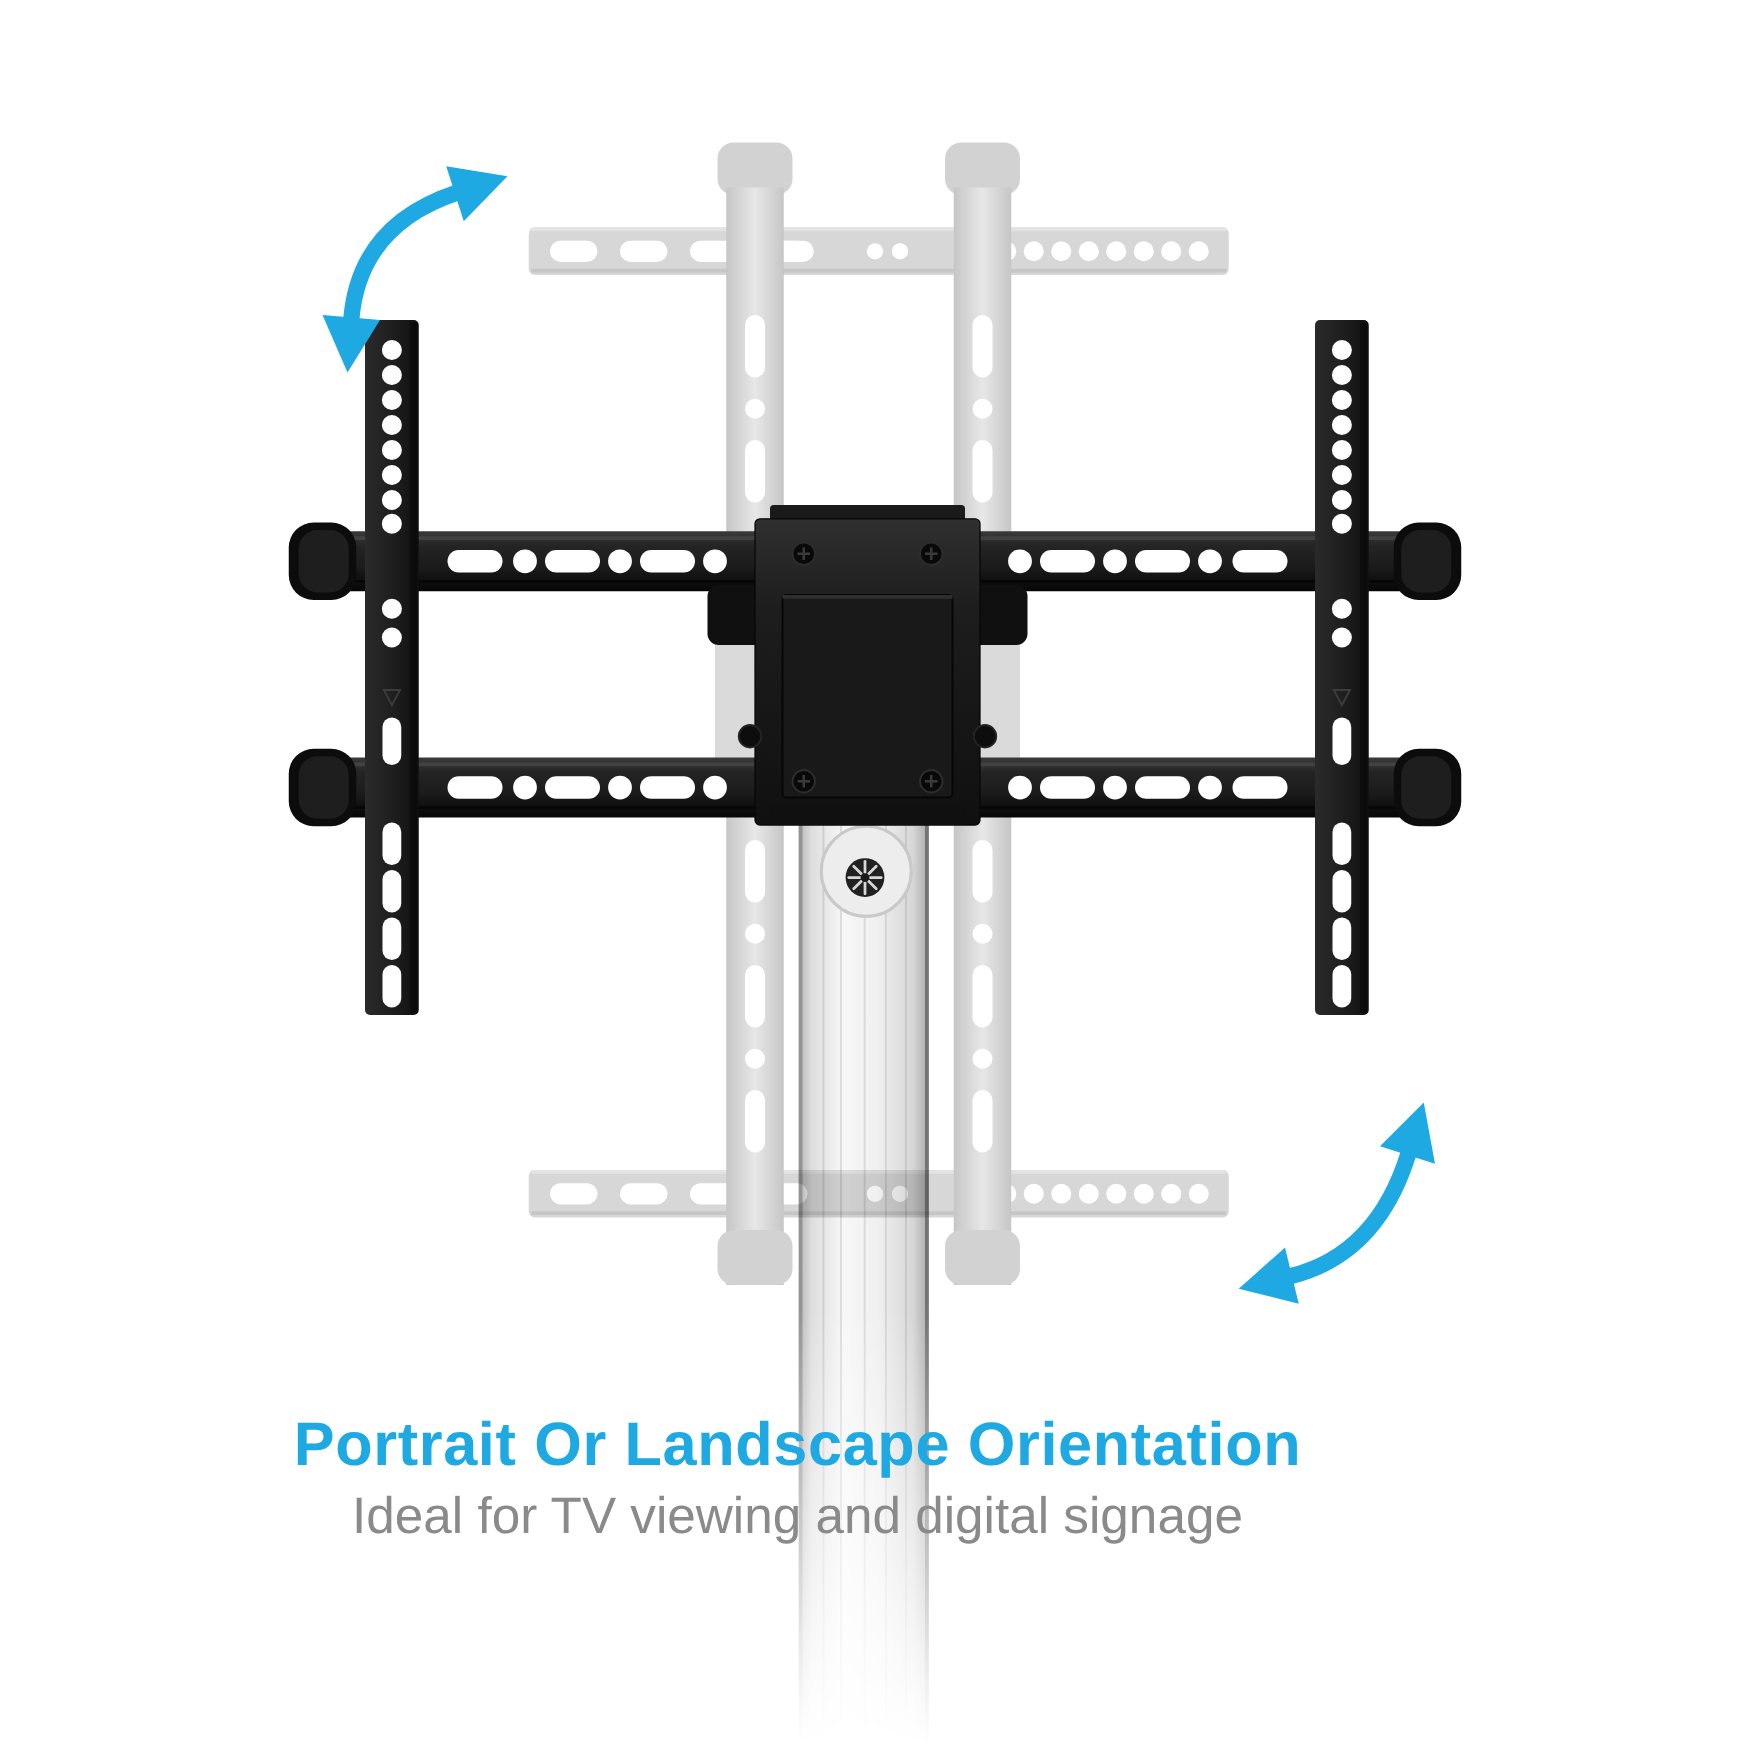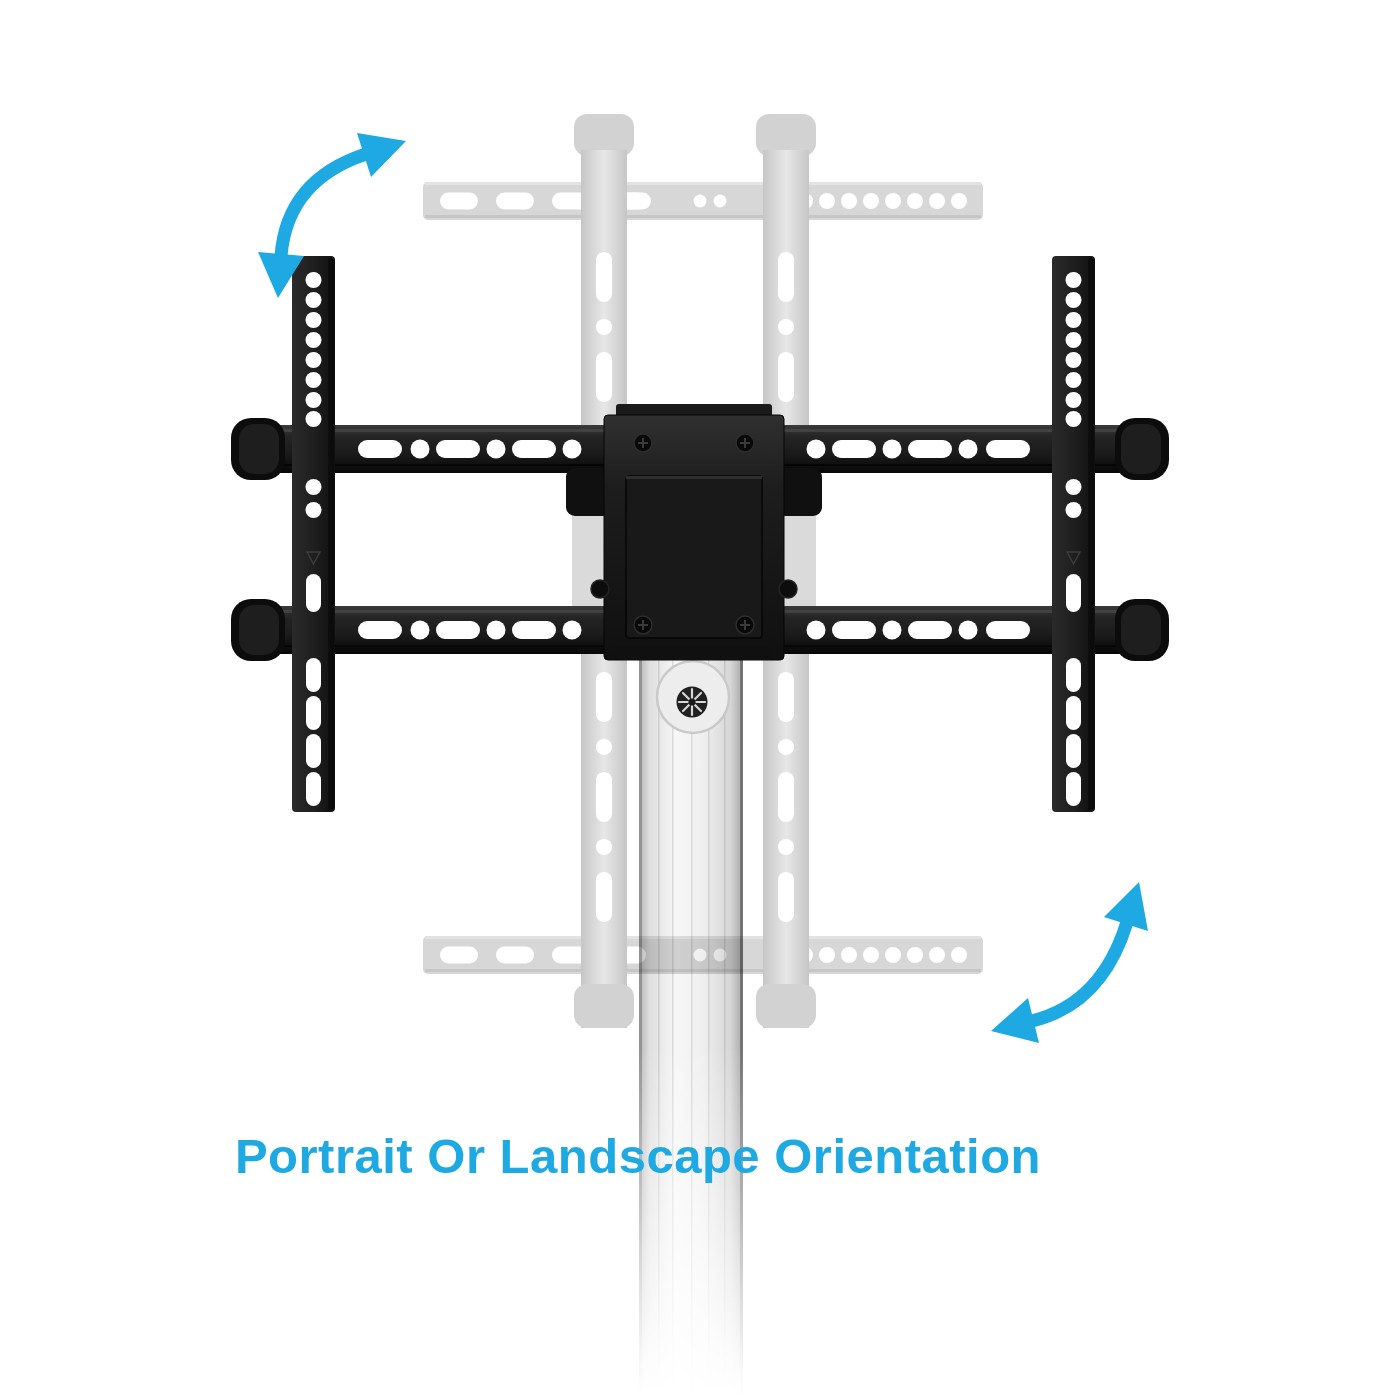--- a/index.html
+++ b/index.html
@@ -311,15 +311,16 @@
   </g>
   <g>
     <path d="M 1032 1021 Q 1102 1004 1127 922" fill="none" stroke="#1FA9E2" stroke-width="13" stroke-linecap="round"></path>
     <polygon fill="#1FA9E2" points="1139,882 1148,931 1104,917"></polygon>
     <polygon fill="#1FA9E2" points="991,1031 1039,1043 1028,998"></polygon>
   </g>
 </svg>
 
   <div class="caption">
     <div class="title">Portrait Or Landscape Orientation</div>
+    <div class="subtitle">Ideal for TV viewing and digital signage</div>
   </div>
 
 </div>
 
 </body></html>

